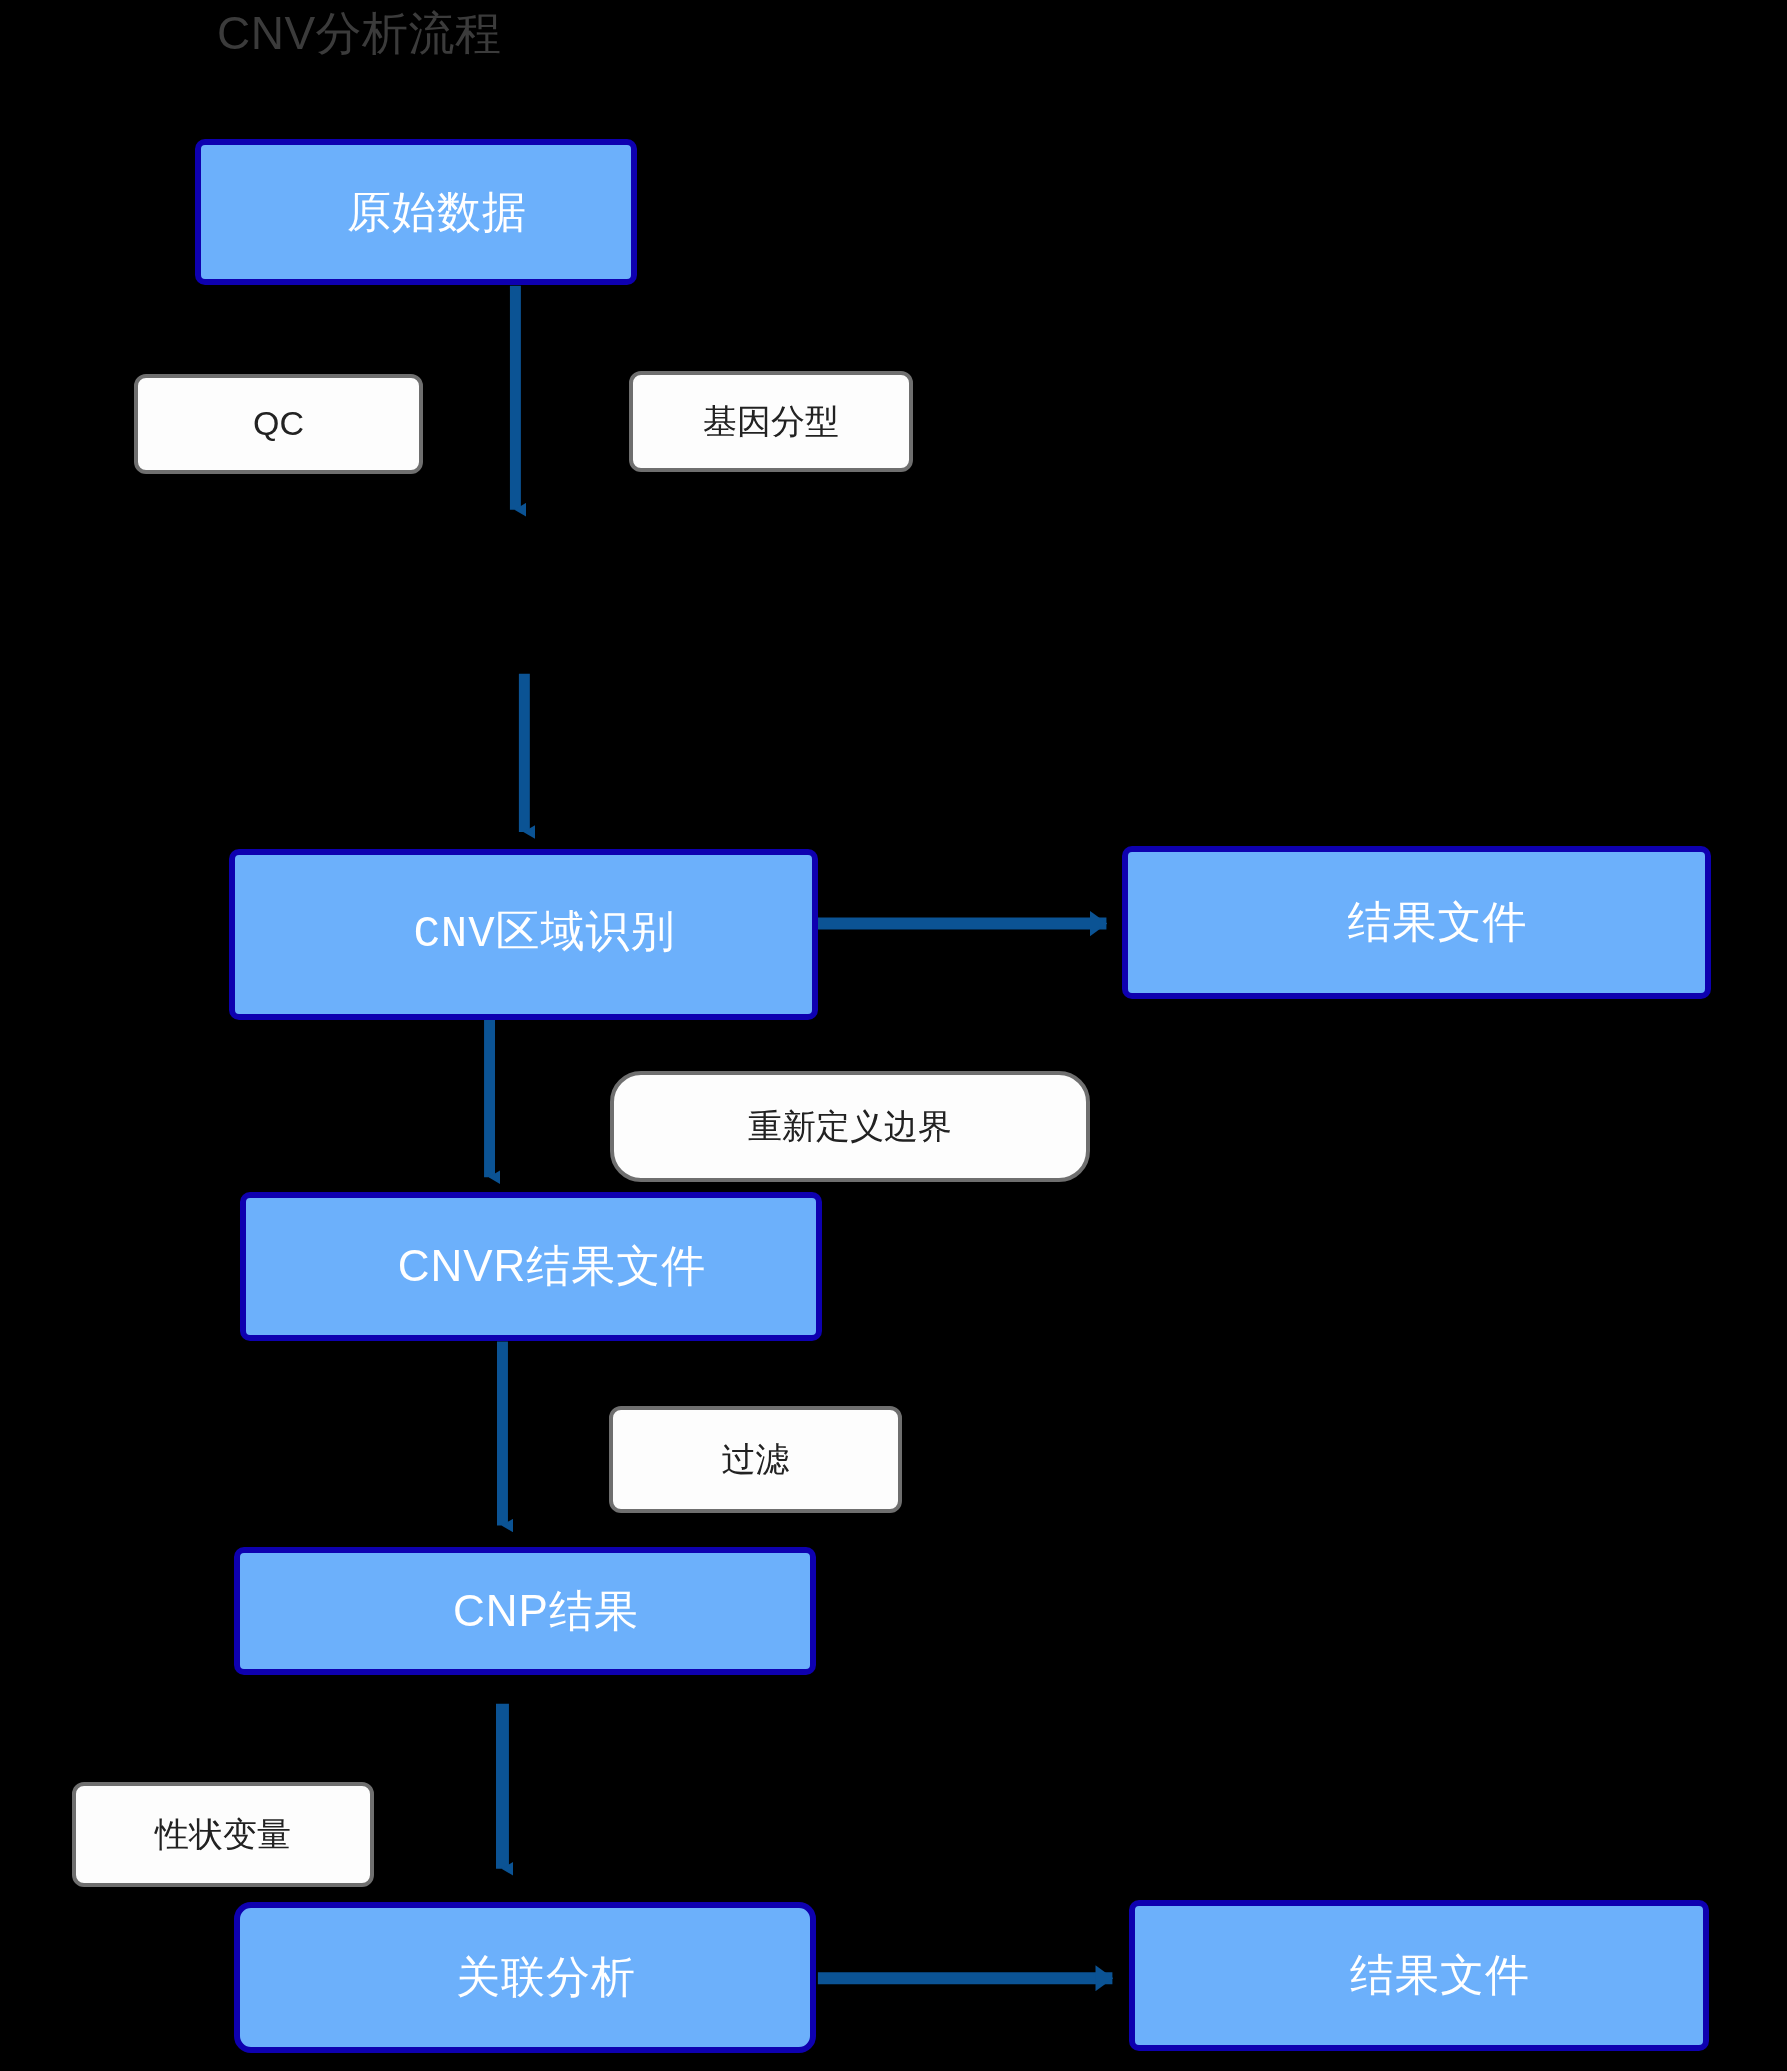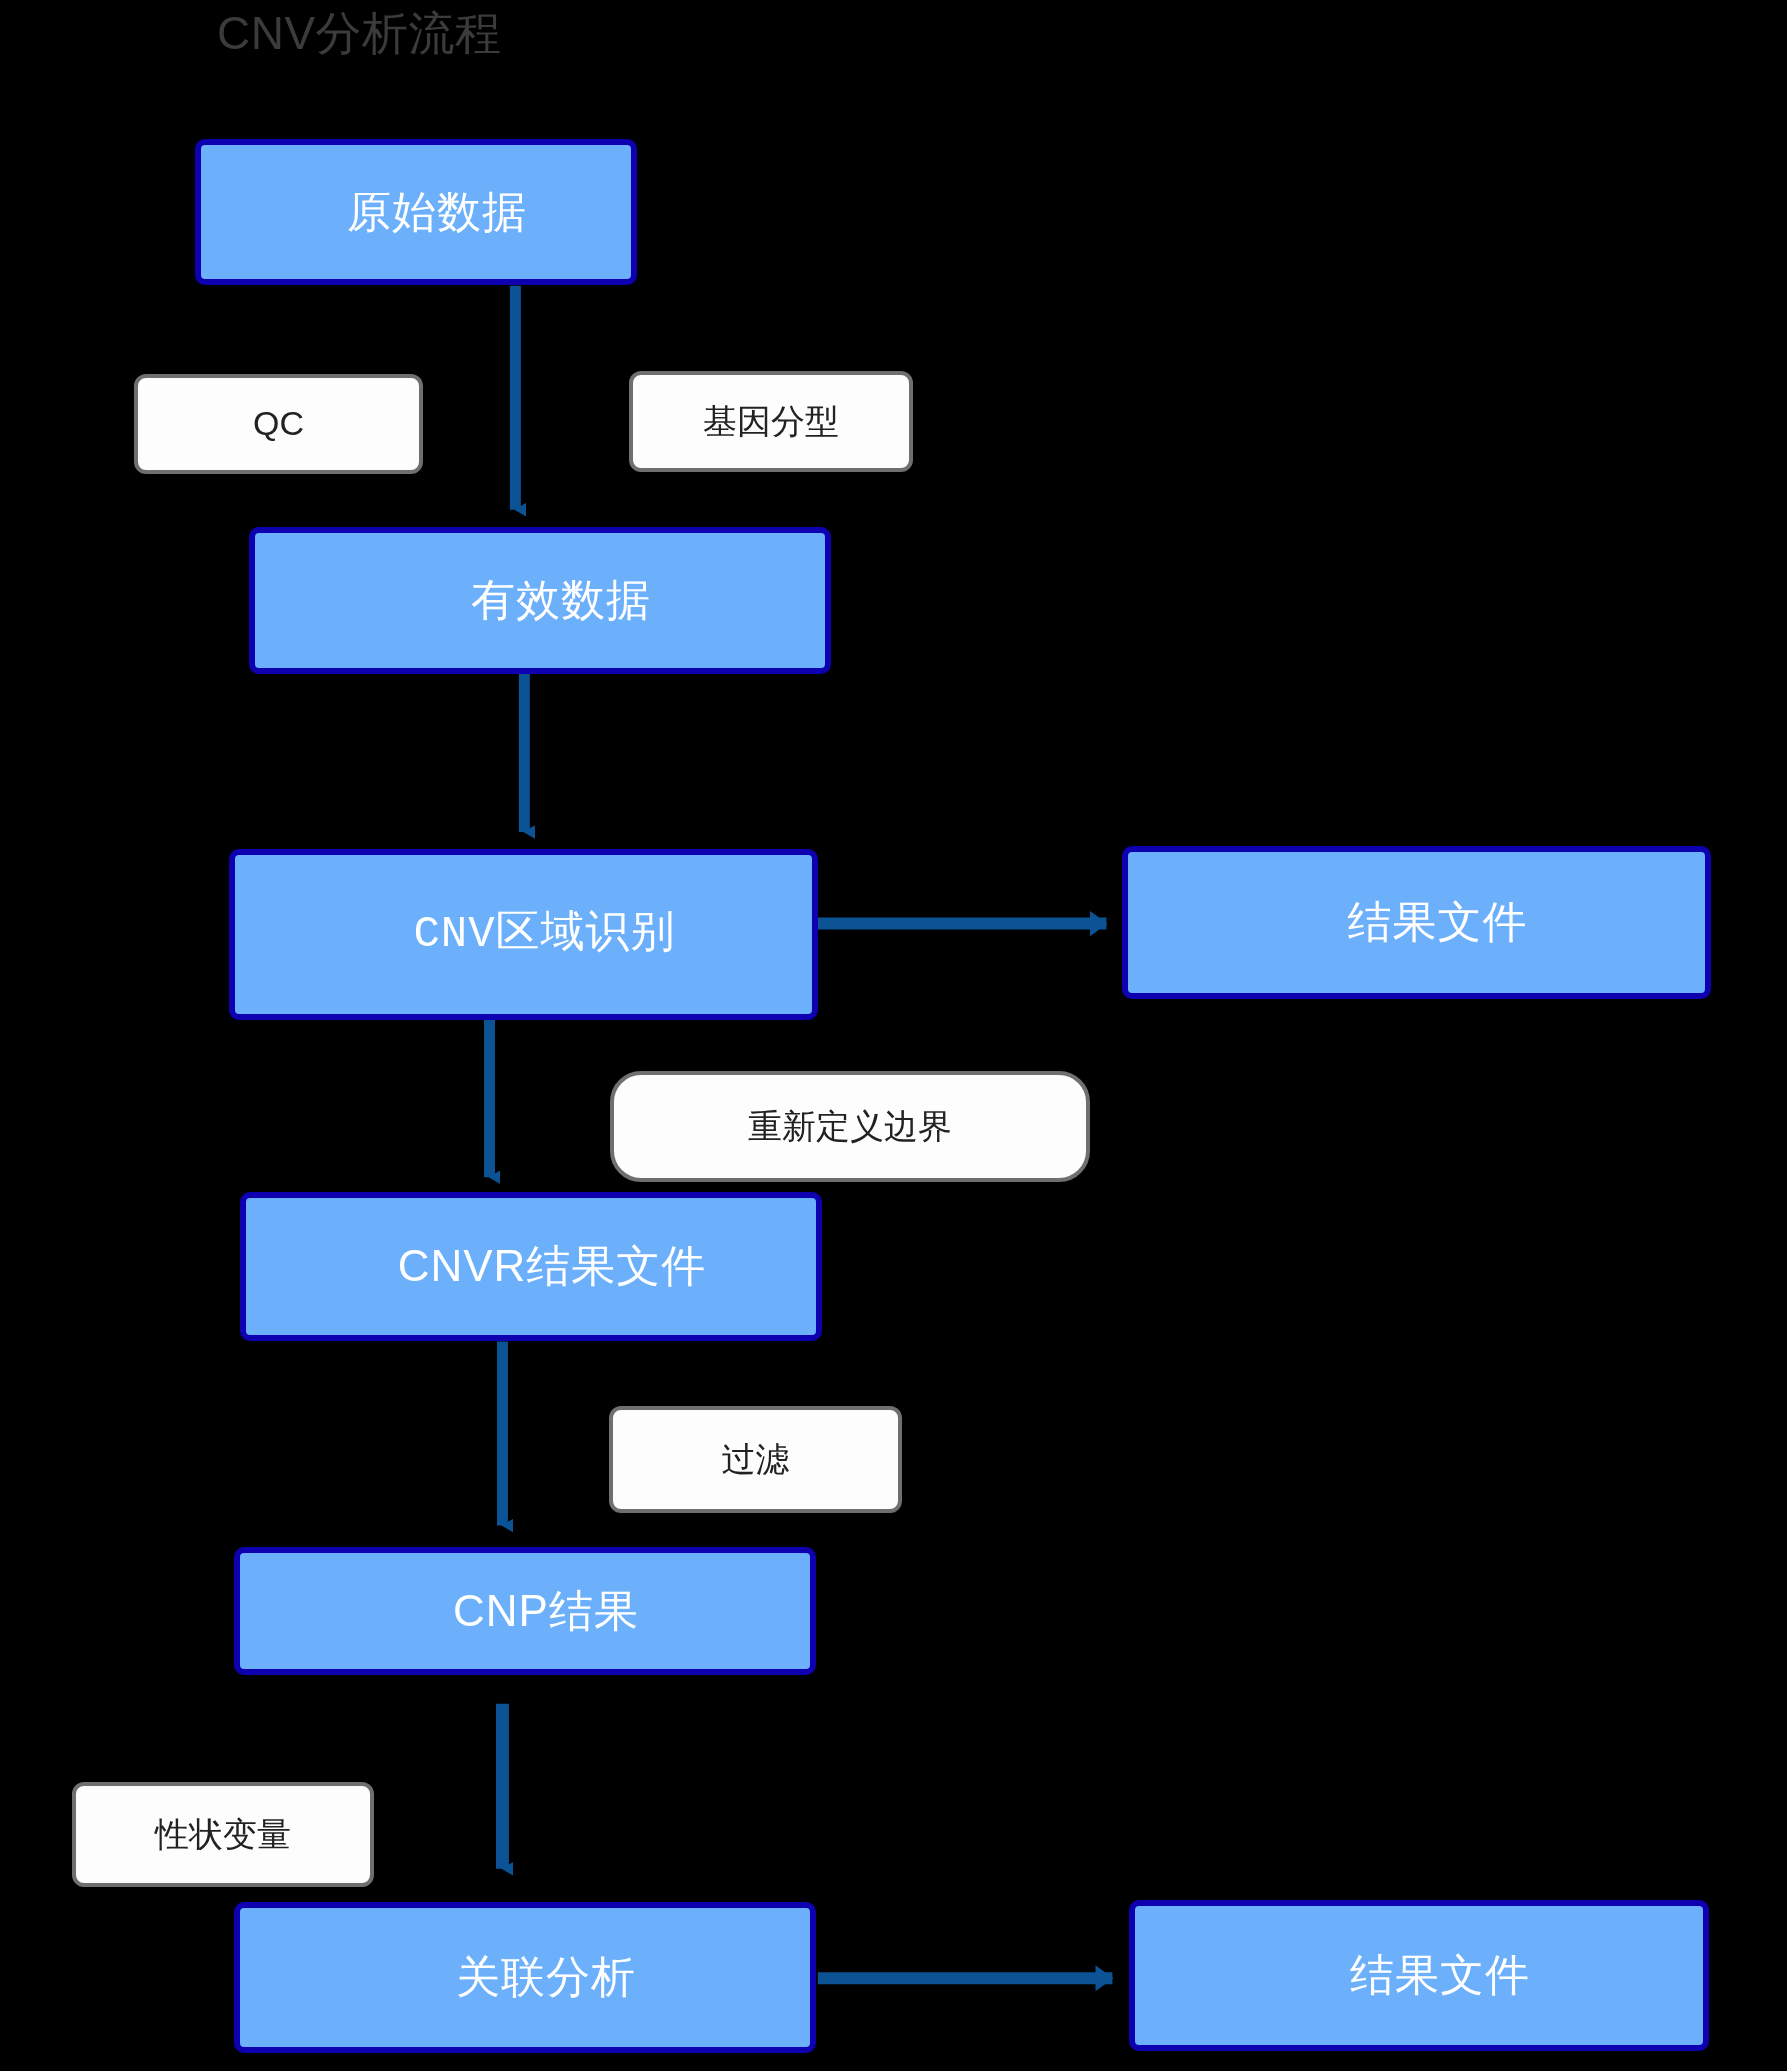--- a/index.html
+++ b/index.html
@@ -115,31 +115,30 @@
       </g>
 
       <g>
         <line x1="822" y1="1988" x2="1118" y2="1988" stroke="#0b5394" stroke-width="12" marker-end="url(#arrowRight)"></line>
       </g>
     </svg>
   </div>
 
   <div class="node" style="left:195px; top:139px; width:442px; height:146px;">原始数据</div>
 
-  <div class="node" style="left:249px; top:527px; width:582px; height:147px;">有效数据</div>
 
   <div class="node" style="left:229px; top:849px; width:589px; height:171px;font-family:Liberation Mono, monospace;">CNV区域识别</div>
 
   <div class="node" style="left:1122px; top:846px; width:589px; height:153px;">结果文件</div>
 
   <div class="node" style="left:240px; top:1192px; width:582px; height:149px;">CNVR结果文件</div>
 
   <div class="node" style="left:234px; top:1547px; width:582px; height:128px;">CNP结果</div>
 
-  <div class="node" style="left:234px; top:1902px; width:582px; height:151px;">关联分析</div>
+  <div class="node" style="left:234px; top:1902px; width:582px; height:151px;border-radius:17px;">关联分析</div>
 
   <div class="node" style="left:1129px; top:1900px; width:580px; height:151px;">结果文件</div>
 
   <div class="edge-label" style="left:134px; top:353px; width:289px; height:100px;">QC</div>
 
   <div class="edge-label" style="left:629px; top:350px; width:284px; height:101px;">基因分型</div>
 
   <div class="edge-label" style="left:610px; top:1050px; width:480px; height:111px;border-radius:31px;">重新定义边界</div>
 
   <div class="edge-label" style="left:609px; top:1385px; width:293px; height:107px;">过滤</div>

